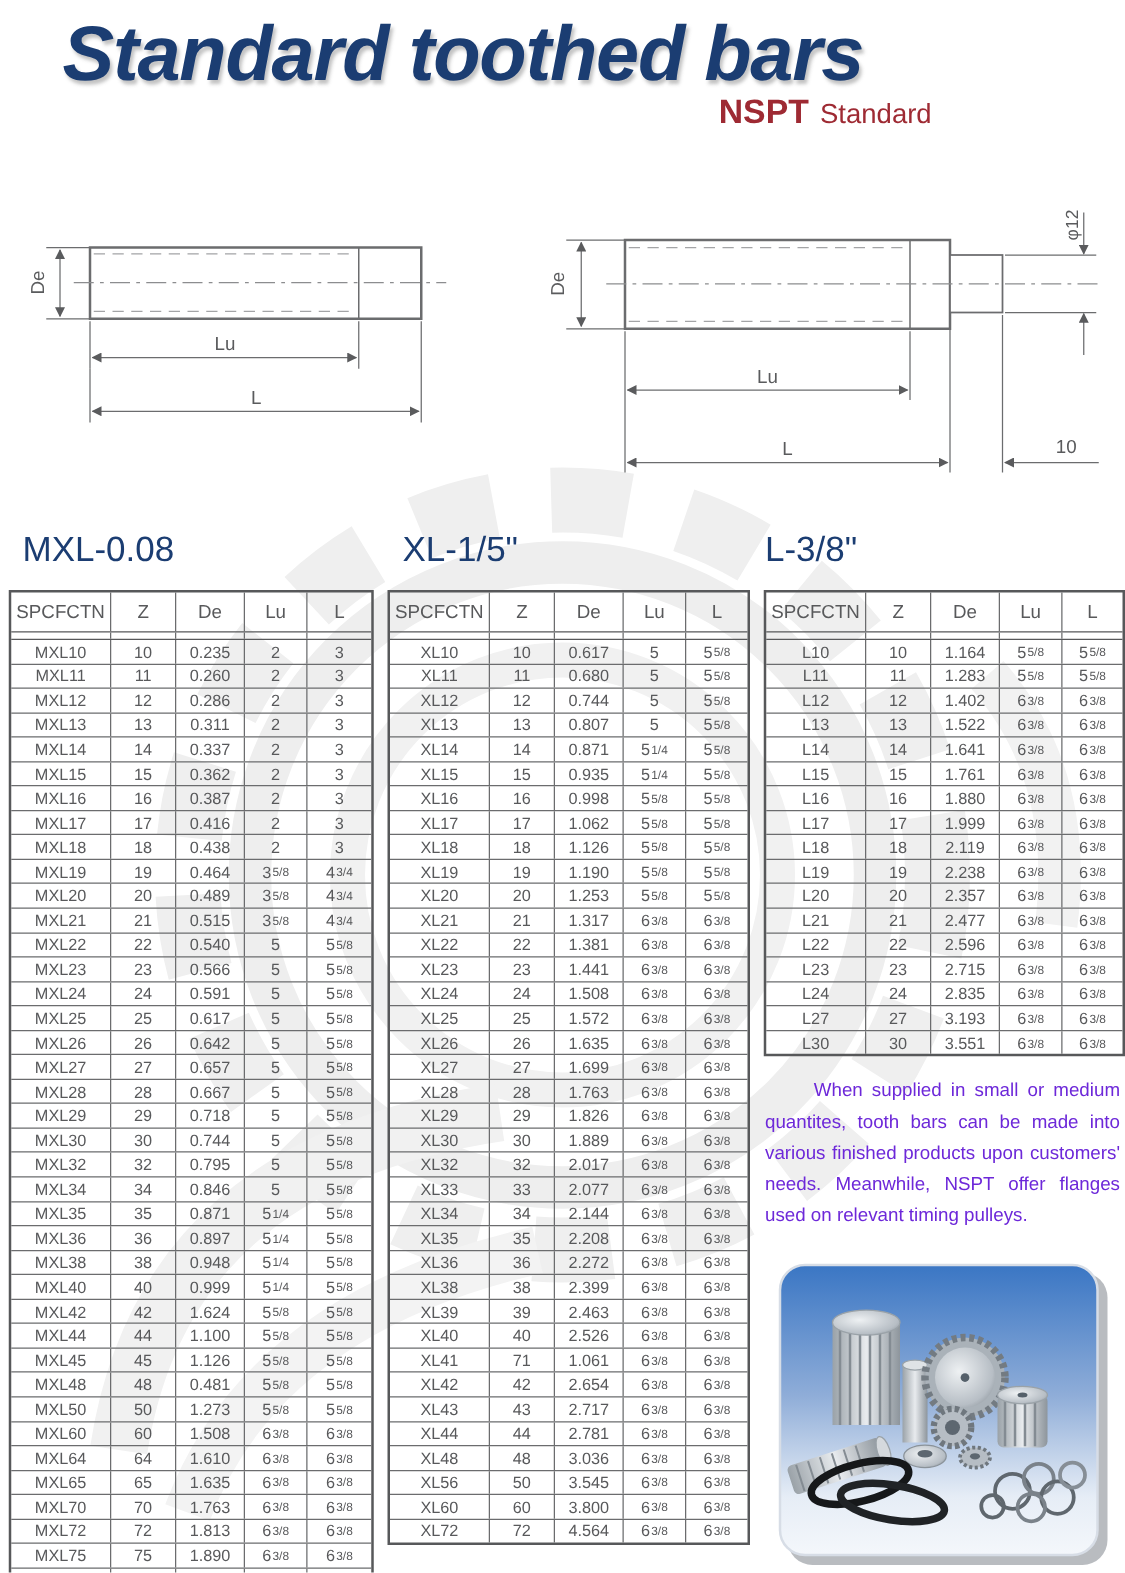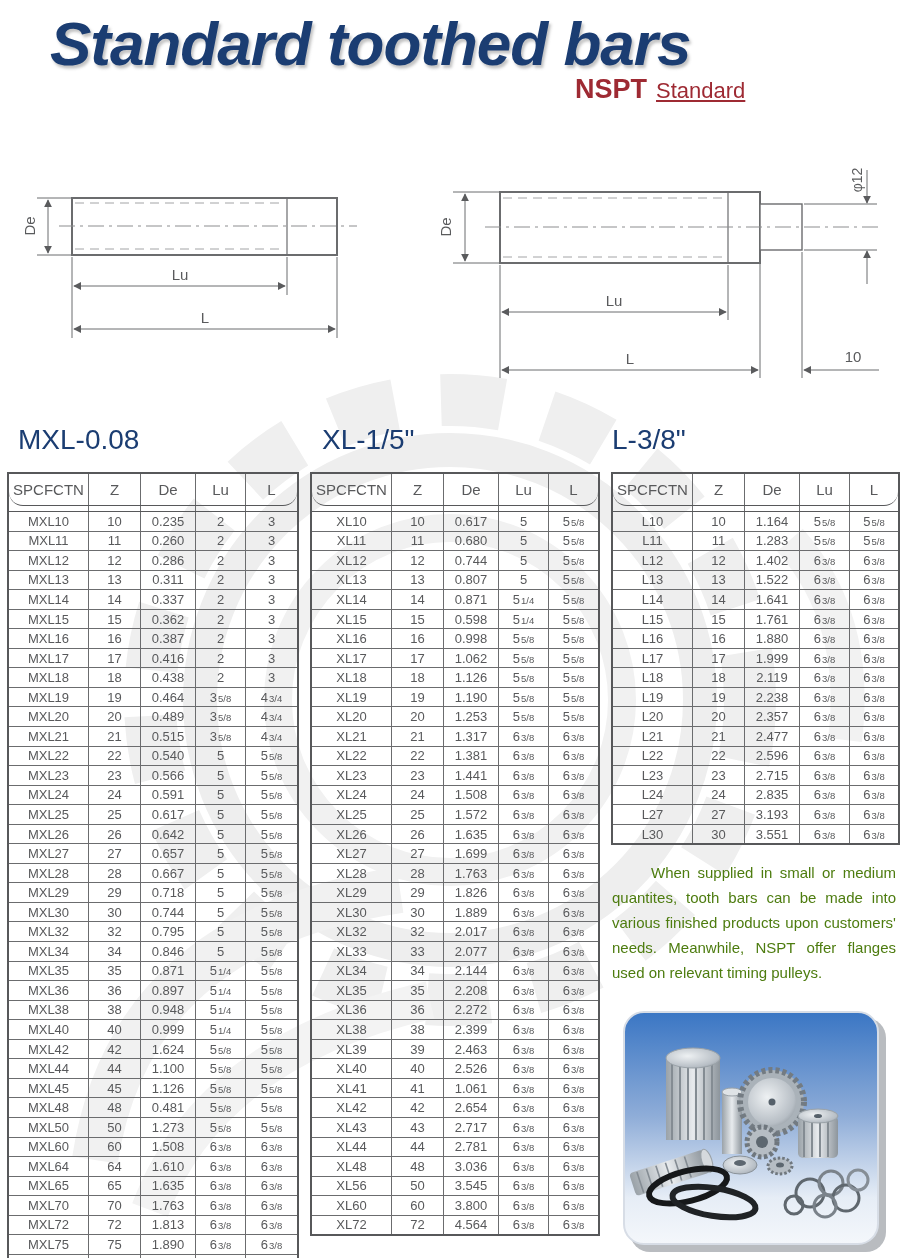--- a/index.html
+++ b/index.html
@@ -4,49 +4,49 @@
 <style>
   html,body{margin:0;padding:0;background:#fff;}
   body{width:900px;height:1258px;position:relative;overflow:hidden;
        font-family:"Liberation Sans",sans-serif;color:#58595b;}
   .abs{position:absolute;}
   
   #main-title{left:50px;top:8px;font-size:62px;font-weight:bold;font-style:italic;
     color:#1b3d72;letter-spacing:-1px;text-shadow:2px 3px 3px rgba(120,120,120,.45);white-space:nowrap;}
   #brand-line{left:575px;top:74px;white-space:nowrap;}
   #brand-name{font-size:27px;font-weight:bold;color:#9e2a33;letter-spacing:0;margin-top:36px;}
-  #brand-suffix{font-size:22px;color:#9e2a33;margin-left:9px;font-weight:400;text-decoration:underline;}
+  #brand-suffix{font-size:22px;color:#9e2a33;margin-left:9px;font-weight:400;}
   
   #watermark{left:0;top:0;z-index:0;}
   .content{z-index:1;}
   
   svg text{fill:#5a5b5d;font-family:"Liberation Sans",sans-serif;}
   
   .sec-title{font-size:28px;font-weight:normal;color:#1b3d72;letter-spacing:0;}
   #sec-title-0{left:18px;top:424px;}
   #sec-title-1{left:322px;top:424px;}
   #sec-title-2{left:612px;top:424px;}
   
   .tbl{border:2px solid #57585a;background:transparent;}
   #table-0{left:7px;top:472px;width:288px;}
   #table-1{left:310px;top:472px;width:286px;}
   #table-2{left:611px;top:472px;width:285px;}
   .trow{display:grid;grid-template-columns:79px 52px 55px 50px 1fr;align-items:center;}
   .trow>span{display:flex;align-items:center;justify-content:center;height:100%;
     border-left:1px solid #6b6c6e;overflow:hidden;white-space:nowrap;}
   .trow>span:first-child{border-left:none;}
-  .thead{height:31px;border-bottom:1px solid #57585a;font-size:15px;border-radius:14px;}
+  .thead{height:31px;border-bottom:1px solid #57585a;font-size:15px;}
   .tgap{height:5px;border-bottom:1px solid #57585a;}
   .tgap>span{height:5px;}
   .drow{height:18.55px;border-bottom:1px solid #6b6c6e;font-size:13px;}
   .drow:last-child{border-bottom:none;}
   .fr{font-size:9.5px;margin-left:1px;position:relative;top:1px;}
   
   #note{left:612px;top:860px;width:284px;font-size:15px;line-height:25px;
-    text-align:justify;text-indent:2.6em;color:#4d7c0f;}
+    text-align:justify;text-indent:2.6em;color:#6d28d9;}
   
   #photo{left:622px;top:1010px;}
 </style>
 </head>
 <body>
 
 <svg id="watermark" class="abs" width="900" height="1258" viewBox="0 0 900 1258">
   <g fill="none">
     <circle cx="450" cy="700" r="300" stroke="#efefef" stroke-width="52" stroke-dasharray="62 46"></circle>
     <circle cx="450" cy="700" r="250" stroke="#eeeeee" stroke-width="34"></circle>
@@ -467,21 +467,21 @@
     <div class="trow drow">
       <span>XL14</span>
       <span>14</span>
       <span>0.871</span>
       <span>5<span class="fr">1/4</span></span>
       <span>5<span class="fr">5/8</span></span>
     </div>
     <div class="trow drow">
       <span>XL15</span>
       <span>15</span>
-      <span>0.598</span>
+      <span>0.935</span>
       <span>5<span class="fr">1/4</span></span>
       <span>5<span class="fr">5/8</span></span>
     </div>
     <div class="trow drow">
       <span>XL16</span>
       <span>16</span>
       <span>0.998</span>
       <span>5<span class="fr">5/8</span></span>
       <span>5<span class="fr">5/8</span></span>
     </div>
@@ -634,21 +634,21 @@
     </div>
     <div class="trow drow">
       <span>XL40</span>
       <span>40</span>
       <span>2.526</span>
       <span>6<span class="fr">3/8</span></span>
       <span>6<span class="fr">3/8</span></span>
     </div>
     <div class="trow drow">
       <span>XL41</span>
-      <span>41</span>
+      <span>71</span>
       <span>1.061</span>
       <span>6<span class="fr">3/8</span></span>
       <span>6<span class="fr">3/8</span></span>
     </div>
     <div class="trow drow">
       <span>XL42</span>
       <span>42</span>
       <span>2.654</span>
       <span>6<span class="fr">3/8</span></span>
       <span>6<span class="fr">3/8</span></span>

